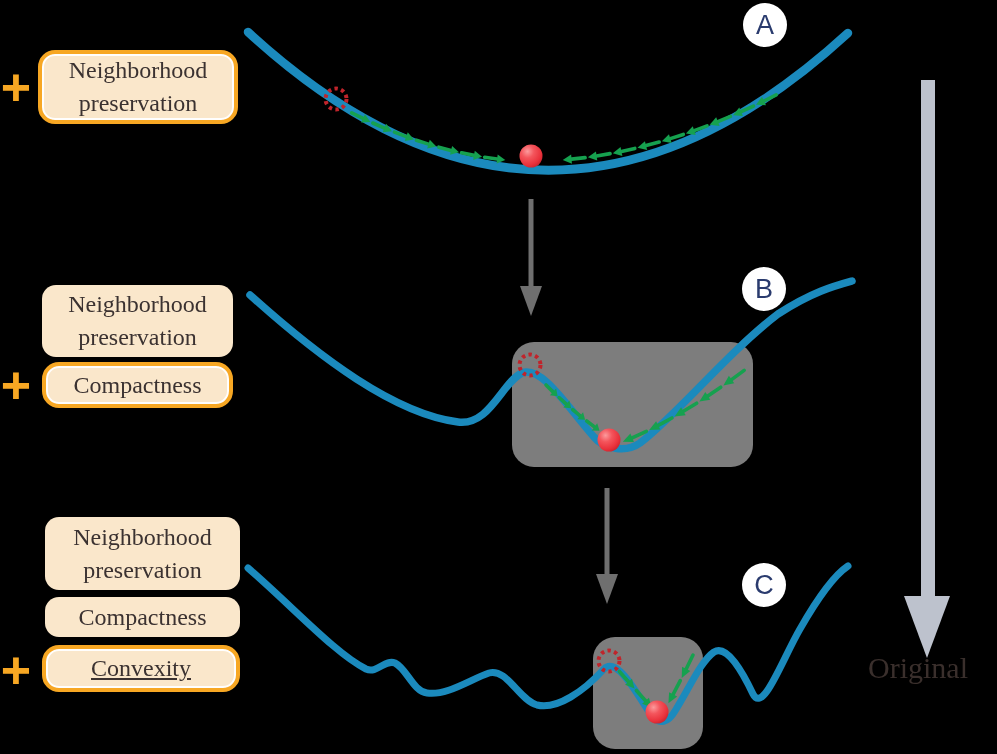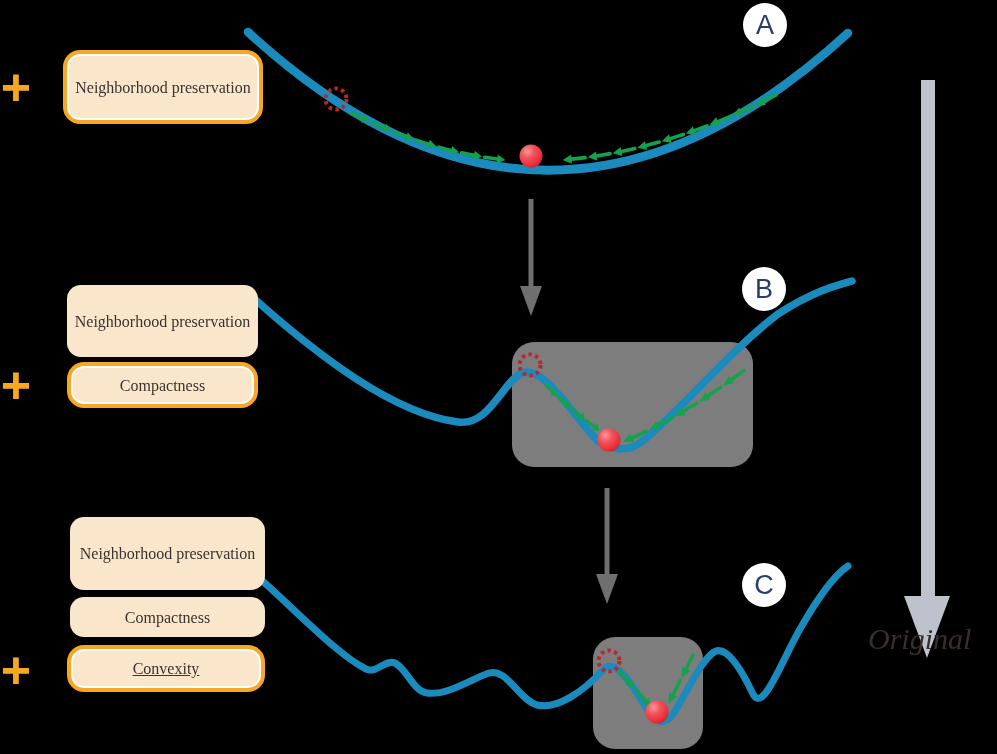--- a/index.html
+++ b/index.html
@@ -27,21 +27,21 @@
   .chain{stroke:none;fill:none;}
   .chain-dash{stroke:var(--arrow-green);stroke-width:3.6;stroke-linecap:round;}
   .chain-head{fill:var(--arrow-green);}
   .ring{fill:none;stroke:var(--ring-red);stroke-width:4;stroke-dasharray:3.4 3.4;}
   .step-shaft{stroke:var(--step-arrow-gray);stroke-width:5;}
   .step-head{fill:var(--step-arrow-gray);}
   .axis-arrow{fill:var(--axis-arrow-gray);}
 
   .lab{position:absolute;box-sizing:border-box;background:var(--box-cream);border-radius:14px;
        display:flex;align-items:center;justify-content:center;text-align:center;
-       font-size:16px;line-height:33px;color:var(--label-text);padding:2px 6px;margin-left:25px;}
+       font-size:24px;line-height:33px;color:var(--label-text);padding:2px 6px;}
   .lab.hl{border:4px solid var(--highlight-orange);border-radius:17px;
           box-shadow:inset 0 0 0 2px rgba(255,255,255,0.95);}
   .plus{position:absolute;width:36px;height:56px;display:flex;align-items:center;justify-content:center;
         font-family:"Liberation Sans",sans-serif;font-weight:bold;font-size:52px;color:var(--highlight-orange);}
   .badge{position:absolute;width:44px;height:44px;border-radius:50%;background:#ffffff;
          display:flex;align-items:center;justify-content:center;
          font-family:"Liberation Sans",sans-serif;font-size:27px;color:var(--badge-text-navy);}
   .axis-label{position:absolute;font-size:31px;color:var(--axis-text);white-space:nowrap;}
 </style>
 </head>
@@ -191,15 +191,15 @@
 
   <div class="lab" style="left:45px;top:517px;width:195px;height:73px;">Neighborhood preservation</div>
   <div class="lab" style="left:45px;top:597px;width:195px;height:40px;">Compactness</div>
   <div class="plus" style="left:-2px;top:642px;">+</div>
   <div class="lab hl" style="left:42px;top:645px;width:198px;height:47px;text-decoration:underline;">Convexity</div>
 
   <div class="badge" style="left:743px;top:3px;">A</div>
   <div class="badge" style="left:742px;top:267px;">B</div>
   <div class="badge" style="left:742px;top:563px;">C</div>
 
-  <div class="axis-label" style="left:868px;top:622px;font-size:30px;font-style:italic;">Original</div>
+  <div class="axis-label" style="left:868px;top:651px;font-size:30px;">Original</div>
 
 </div>
 
 </body></html>

